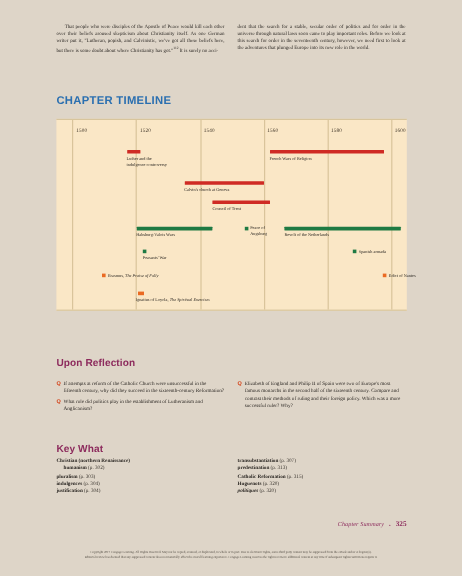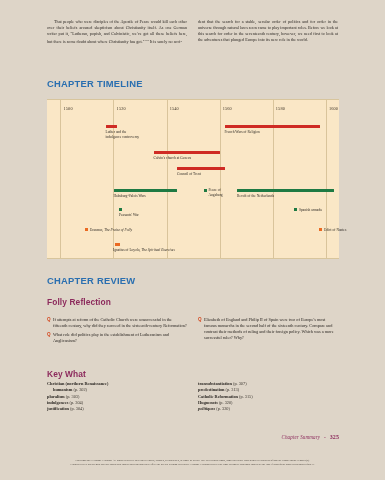--- a/index.html
+++ b/index.html
@@ -198,22 +198,21 @@
     <div class="sq orange" style="left:38px;top:128px;"></div>
     <div class="tl-label" style="left:43px;top:127.5px;width:100px;"><span>Erasmus, </span><span class="ital" style="font-style:italic">The Praise of Folly</span></div>
 
     <div class="sq orange" style="left:272px;top:128px;"></div>
     <div class="tl-label" style="left:277px;top:127.5px;width:60px;">Edict of Nantes</div>
 
     <div class="sq orange" style="left:68px;top:143px;width:5px;height:3.2px;"></div>
     <div class="tl-label" style="left:66px;top:148px;width:130px;"><span>Ignatius of Loyola, </span><span style="font-style:italic">The Spiritual Exercises</span></div>
   </div>
 
-  <div class="h-blue" style="left:47px;top:275px;">CHAPTER REVIEW</div>
-  <div class="h-maroon" style="left:47px;top:297px;">Folly Reflection</div>
+  <div class="h-maroon" style="left:47px;top:297px;">Upon Reflection</div>
 
   <div class="q-cols">
     <div class="q-col">
       <div class="q-item">
         <span class="q-mark">Q</span>
         <span class="q-text">If attempts at reform of the Catholic Church were unsuccessful in the fifteenth century, why did they succeed in the sixteenth-century Reformation?</span>
       </div>
       <div class="q-item">
         <span class="q-mark">Q</span>
         <span class="q-text">What role did politics play in the establishment of Lutheranism and Anglicanism?</span>

